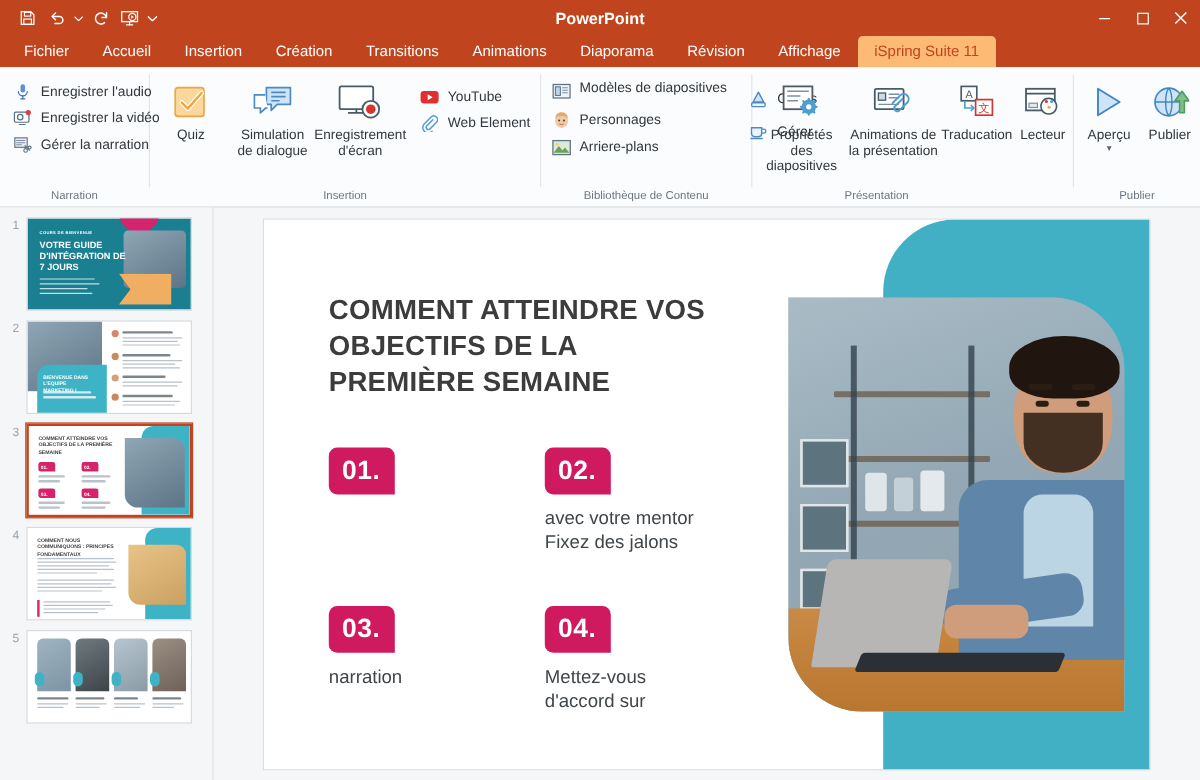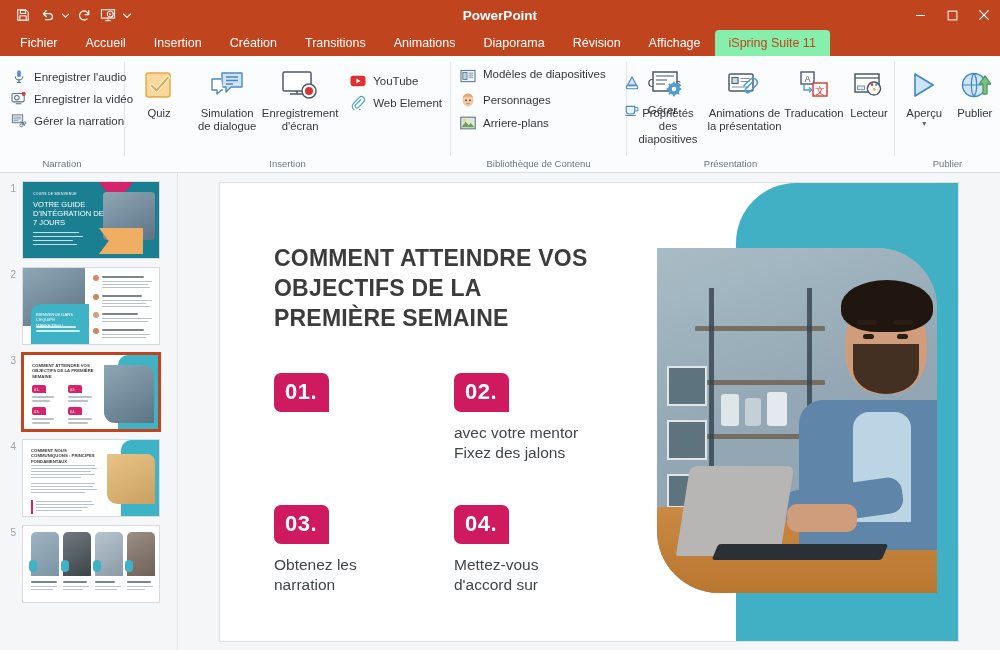--- a/index.html
+++ b/index.html
@@ -36,21 +36,21 @@
   
   .tabbar {
     height: 26px; background: #C0451F; display: flex; align-items: flex-end;
     padding-left: 6px; flex: 0 0 26px; position: relative;
   }
   .tab {
     height: 26px; padding: 0 14px; display: flex; align-items: center;
     color: #fff; font-size: 12.5px; white-space: nowrap;
   }
   .tab.active {
-    background: #86efac; color: #C0451F;
+    background: #fdba74; color: #C0451F;
     border-radius: 4px 4px 0 0; height: 26px;
   }
 
   
   .ribbon {
     background: #fbfcfd; border-bottom: 1px solid #d8dde2;
     height: 117px; flex: 0 0 117px; display: flex; position: relative;
   }
   .rgroup { position: relative; display: flex; flex-direction: column; height: 100%; }
   .rgroup .rgbody { flex: 1; display: flex; align-items: flex-start; padding-top: 6px; }
@@ -135,21 +135,21 @@
   .ph-hand { position:absolute; background:#cf9c7c; border-radius:10px; }
 
   
   .t-teal { position:absolute; background:#1b7f92; }
   .t-pink { position:absolute; background:#d4246b; }
   .t-orange { position:absolute; background:#f0ae63; }
   .t-photo { position:absolute; background:linear-gradient(150deg,#8fa6b5,#5d7485); }
   .t-line { position:absolute; background:#b9c2c9; height:2px; border-radius:1px; }
   .t-line.dark { background:#7d858c; }
   .t-line.w { background:rgba(255,255,255,.75); }
-  .t-txt { position:absolute; color:#fff; font-weight:normal; line-height:6px; }
+  .t-txt { position:absolute; color:#fff; font-weight:bold; line-height:6px; }
   .t-dot { position:absolute; border-radius:50%; }
   .t-cyan { position:absolute; background:#3fb3c6; }
 </style>
 </head>
 <body>
 
 <div class="app">
 
   <div class="titlebar">
     <div class="qat">
@@ -647,21 +647,20 @@
               <div class="itext">
                 <div>avec votre mentor</div>
                 <div>Fixez des jalons</div>
               </div>
             </div>
           </div>
           <div class="irow" style="margin-top:42px">
             <div class="item">
               <div class="badge">03.</div>
               <div class="itext">
-                <div>Obtenez les</div>
                 <div>narration</div>
               </div>
             </div>
             <div class="item">
               <div class="badge">04.</div>
               <div class="itext">
                 <div>Mettez-vous</div>
                 <div>d'accord sur</div>
               </div>
             </div>

